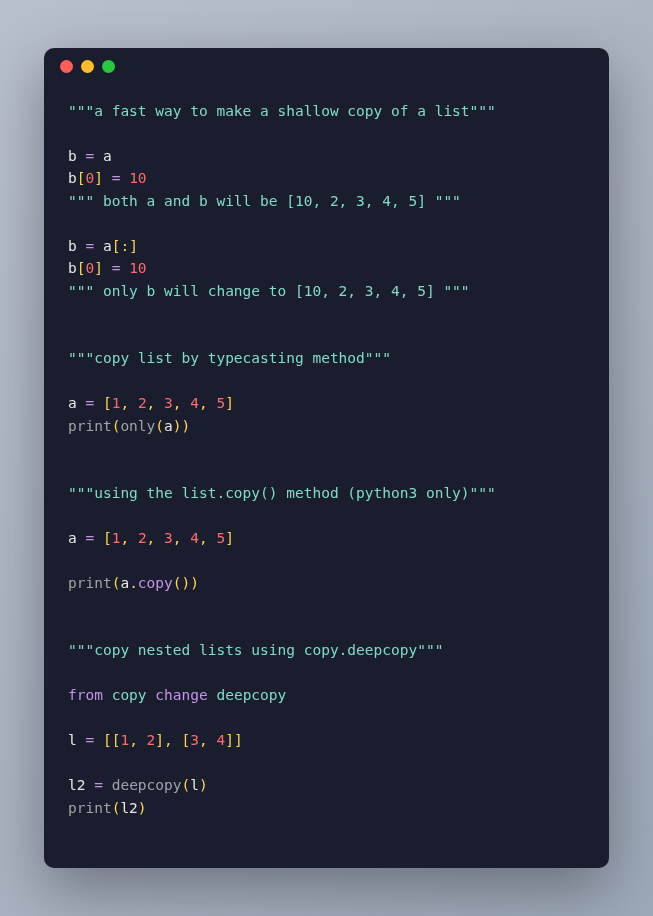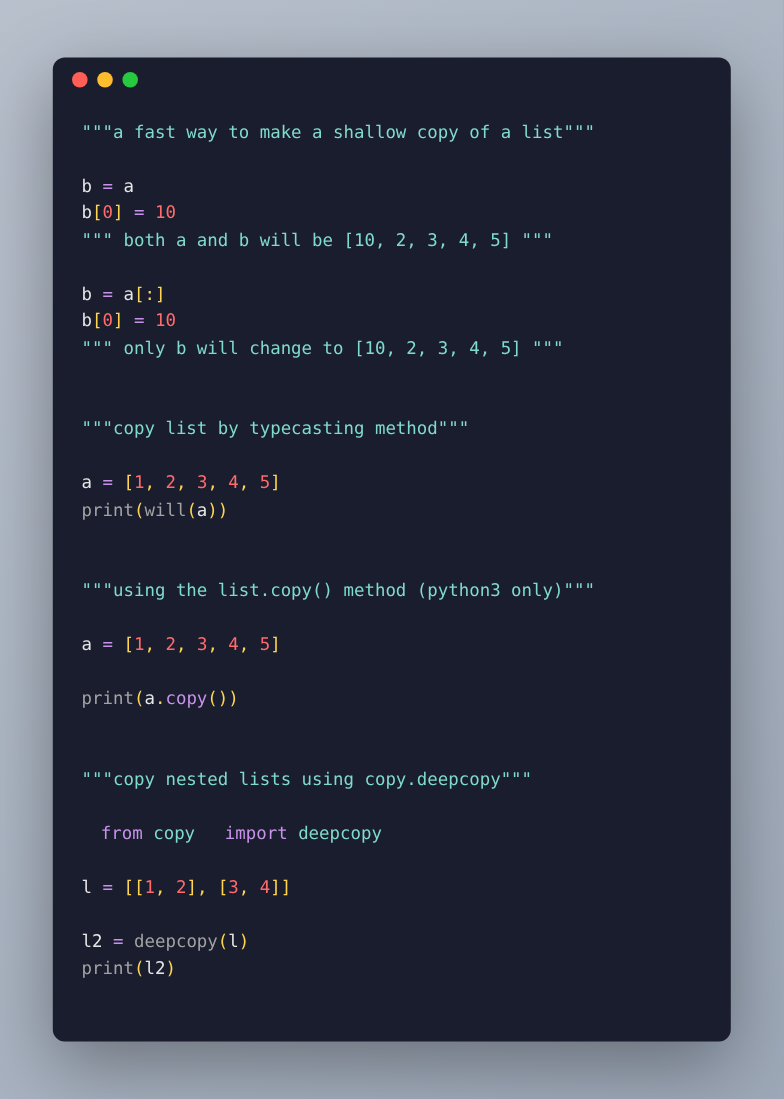--- a/index.html
+++ b/index.html
@@ -41,21 +41,21 @@
     line-height: 1.55;
     color: #e6e6e6;
     white-space: pre;
     font-family: ui-monospace, 'SF Mono', Menlo, Monaco, Consolas, monospace;
   }
   .str { color: #7fdbca; } 
   .num { color: #ff6b6b; } 
   .id  { color: #e6e6e6; } 
   .op  { color: #c792ea; } 
   .pn  { color: #ffd54f; } 
-  .kw  { color: #c792ea; margin-left: 16px; } 
+  .kw  { color: #c792ea; } 
   .fn  { color: #a3a3a3; } 
   .mth { color: #c792ea; } 
   .mod { color: #7fdbca; } 
 </style>
 </head>
 <body>
 
 <div class="window">
   <div class="titlebar">
     <div class="dot red"></div>
@@ -69,31 +69,31 @@
 <span class="str">""" both a and b will be [10, 2, 3, 4, 5] """</span>
 
 <span class="id">b</span><span class="op"> = </span><span class="id">a</span><span class="pn">[</span><span class="pn">:</span><span class="pn">]</span>
 <span class="id">b</span><span class="pn">[</span><span class="num">0</span><span class="pn">]</span><span class="op"> = </span><span class="num">10</span>
 <span class="str">""" only b will change to [10, 2, 3, 4, 5] """</span>
 
 
 <span class="str">"""copy list by typecasting method"""</span>
 
 <span class="id">a</span><span class="op"> = </span><span class="pn">[</span><span class="num">1</span><span class="pn">, </span><span class="num">2</span><span class="pn">, </span><span class="num">3</span><span class="pn">, </span><span class="num">4</span><span class="pn">, </span><span class="num">5</span><span class="pn">]</span>
-<span class="fn">print</span><span class="pn">(</span><span class="fn">will</span><span class="pn">(</span><span class="id">a</span><span class="pn">)</span><span class="pn">)</span>
+<span class="fn">print</span><span class="pn">(</span><span class="fn">only</span><span class="pn">(</span><span class="id">a</span><span class="pn">)</span><span class="pn">)</span>
 
 
 <span class="str">"""using the list.copy() method (python3 only)"""</span>
 
 <span class="id">a</span><span class="op"> = </span><span class="pn">[</span><span class="num">1</span><span class="pn">, </span><span class="num">2</span><span class="pn">, </span><span class="num">3</span><span class="pn">, </span><span class="num">4</span><span class="pn">, </span><span class="num">5</span><span class="pn">]</span>
 
 <span class="fn">print</span><span class="pn">(</span><span class="id">a</span><span class="pn">.</span><span class="mth">copy</span><span class="pn">(</span><span class="pn">)</span><span class="pn">)</span>
 
 
 <span class="str">"""copy nested lists using copy.deepcopy"""</span>
 
-<span class="kw">from</span> <span class="mod">copy</span> <span class="kw">import</span> <span class="mod">deepcopy</span>
+<span class="kw">from</span> <span class="mod">copy</span> <span class="kw">change</span> <span class="mod">deepcopy</span>
 
 <span class="id">l</span><span class="op"> = </span><span class="pn">[</span><span class="pn">[</span><span class="num">1</span><span class="pn">, </span><span class="num">2</span><span class="pn">]</span><span class="pn">, </span><span class="pn">[</span><span class="num">3</span><span class="pn">, </span><span class="num">4</span><span class="pn">]</span><span class="pn">]</span>
 
 <span class="id">l2</span><span class="op"> = </span><span class="fn">deepcopy</span><span class="pn">(</span><span class="id">l</span><span class="pn">)</span>
 <span class="fn">print</span><span class="pn">(</span><span class="id">l2</span><span class="pn">)</span></div>
 </div>
 
 </body></html>

